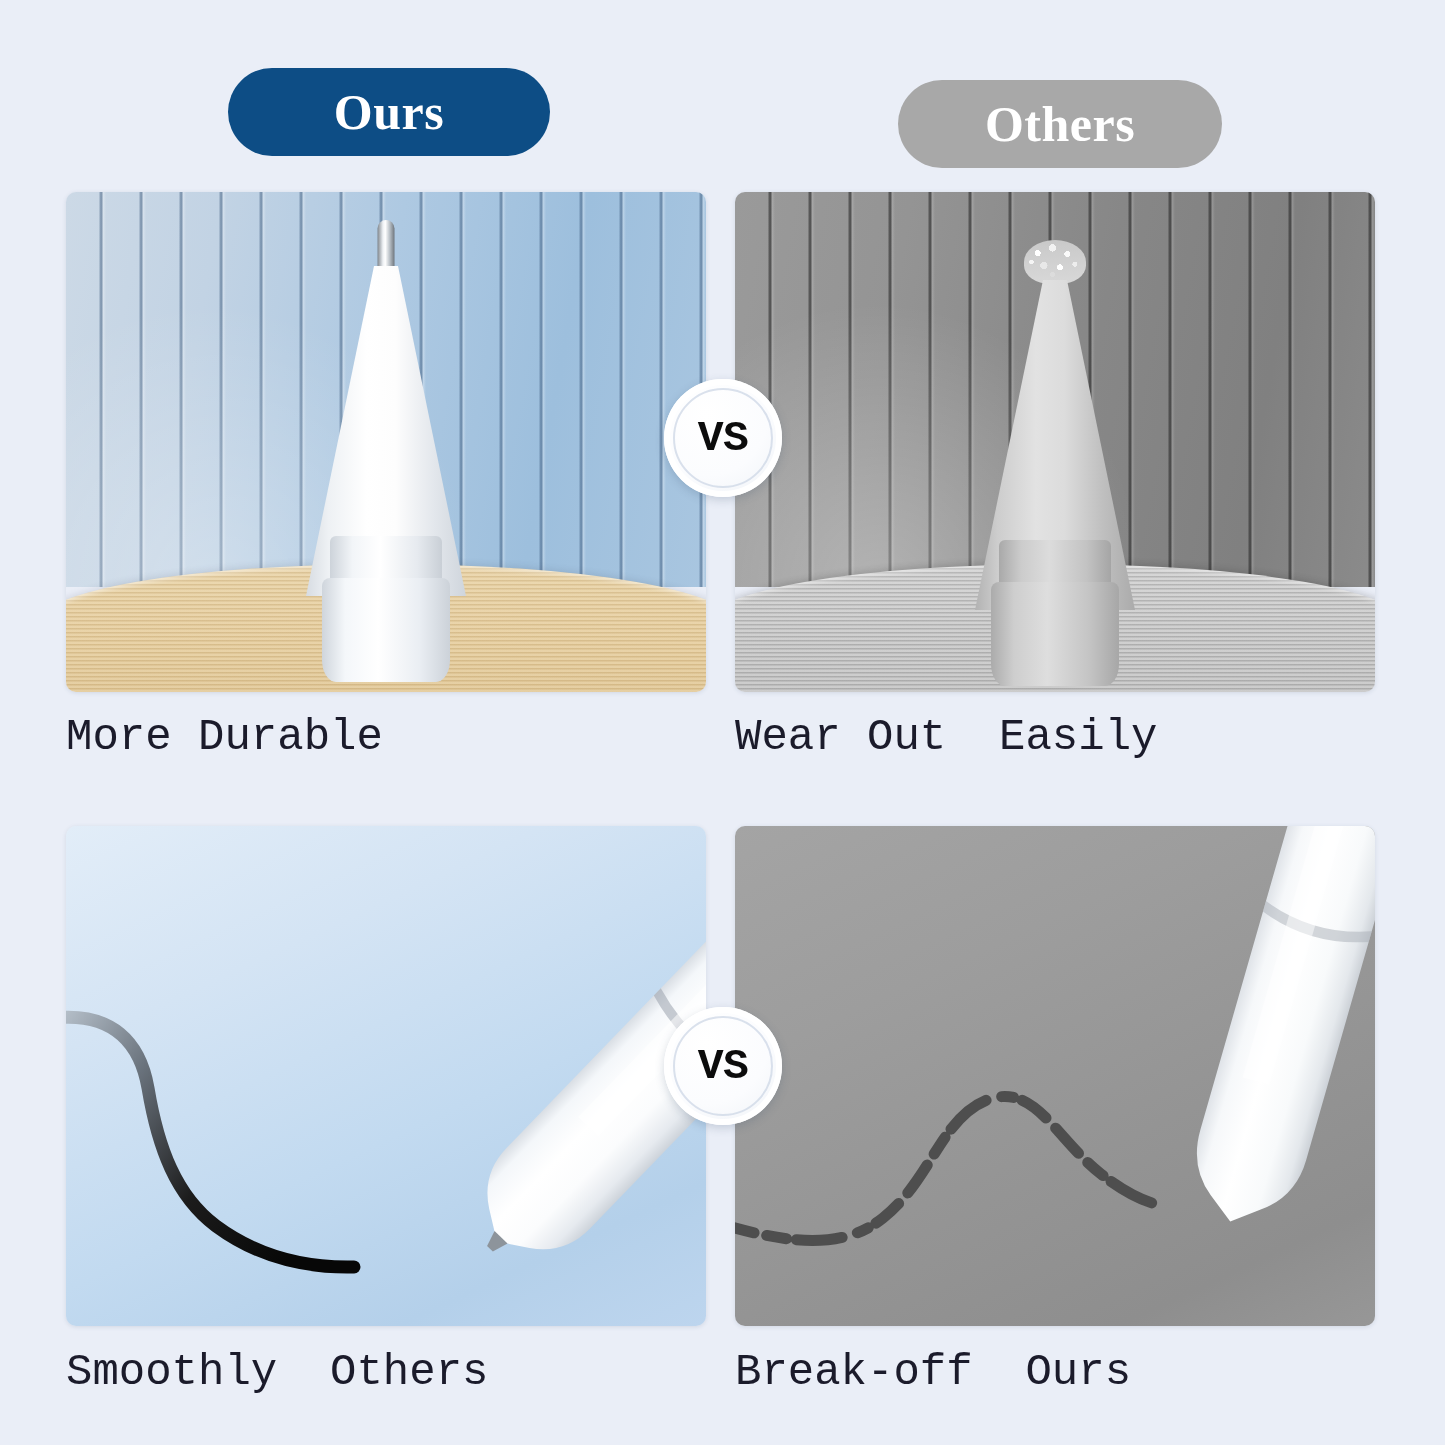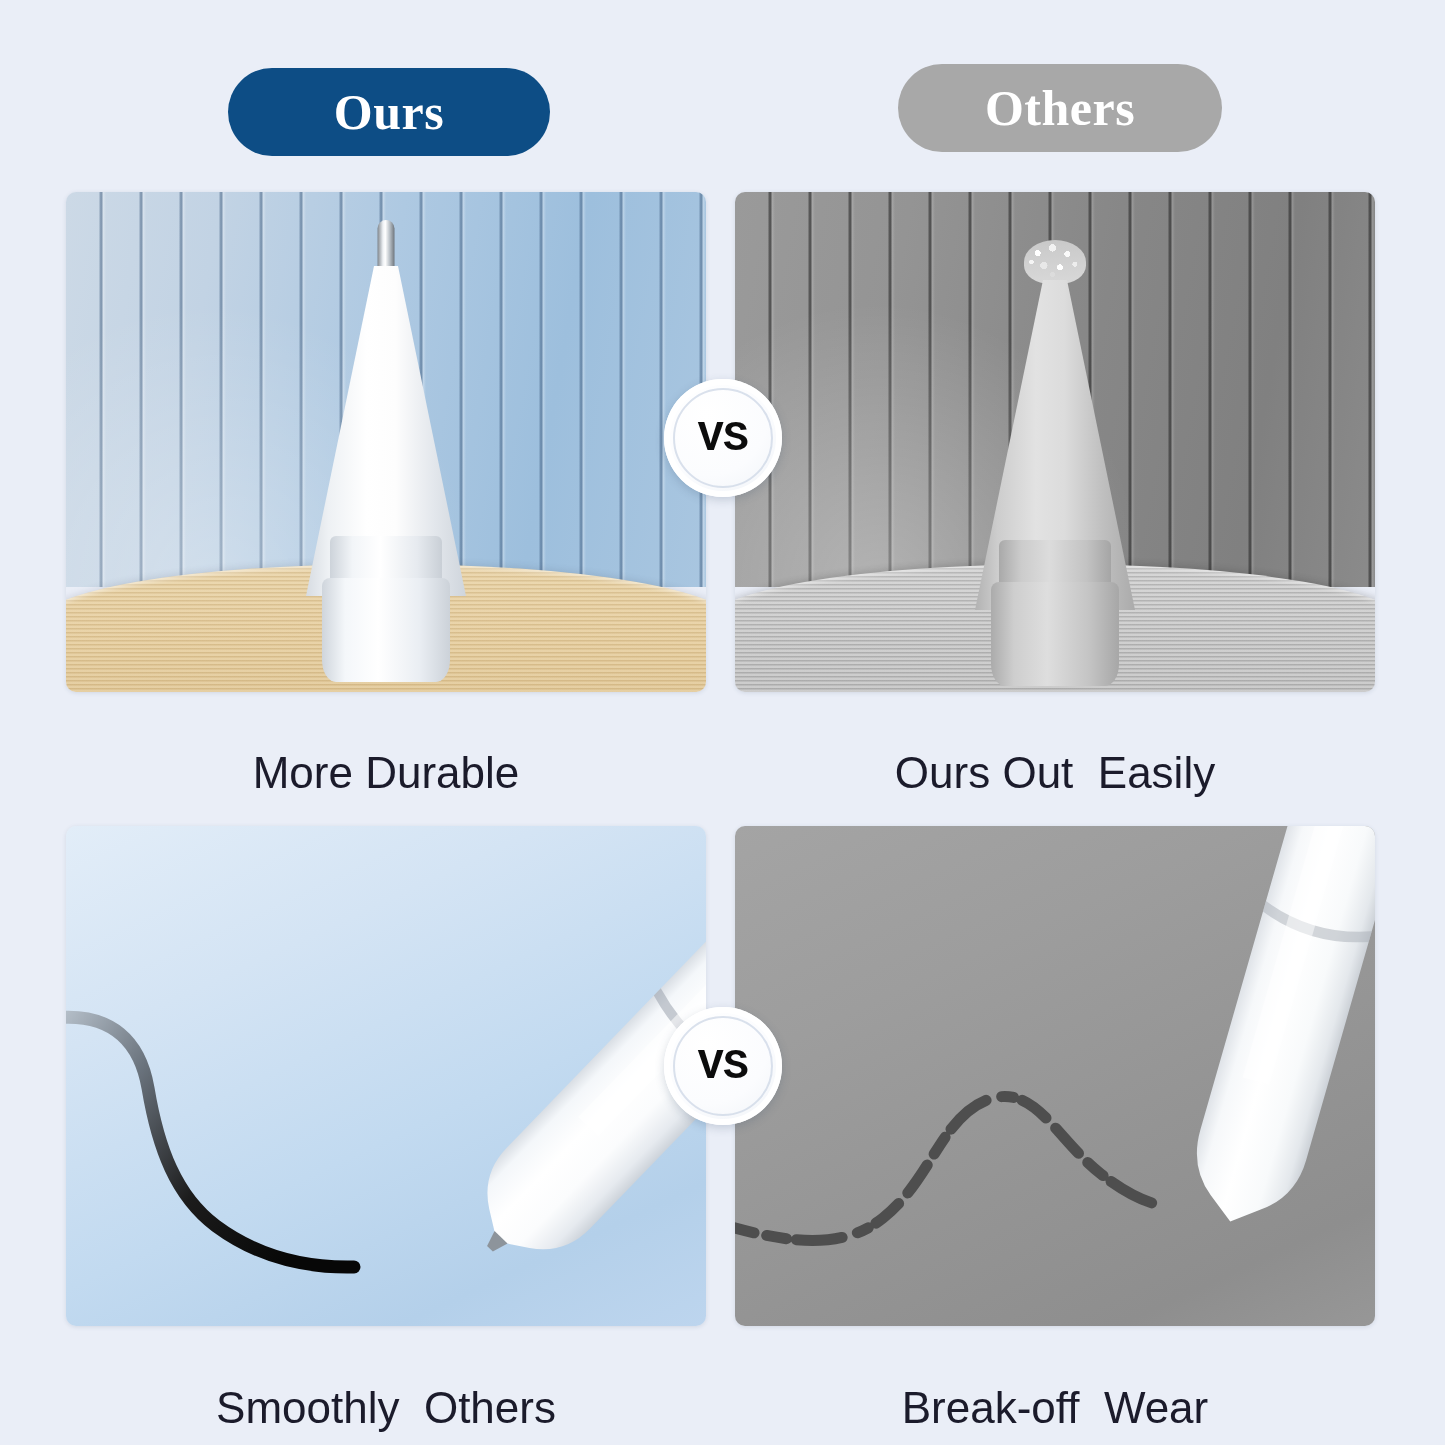--- a/index.html
+++ b/index.html
@@ -24,21 +24,21 @@
     display: flex;
     align-items: center;
     justify-content: center;
     color: #ffffff;
     font-family: "Liberation Serif", serif;
     font-weight: bold;
     font-size: 50px;
     letter-spacing: 0.5px;
   }
   .badge-ours   { left: 228px; top: 68px;  width: 322px; background: #0d4d85; }
-  .badge-others { left: 898px; top: 64px;  width: 324px; background: #a8a8a8; }
+  .badge-others { left: 898px; top: 80px;  width: 324px; background: #a8a8a8; }
 
   
   .panel {
     position: absolute;
     width: 640px; height: 500px;
     border-radius: 10px;
     overflow: hidden;
     box-shadow: 0 1px 4px rgba(80,100,130,0.16);
   }
   .p-tl { left: 66px;  top: 192px; }
@@ -201,26 +201,24 @@
     letter-spacing: -0.5px;
     position: relative; z-index: 2;
   }
   .vs-1 { left: 664px; top: 379px; }
   .vs-2 { left: 664px; top: 1007px; }
 
   
   .caption {
     position: absolute;
     width: 640px;
-    text-align: center;
-    font-family: Liberation Sans, sans-serif;
+    font-family: Liberation Mono, monospace;
     font-size: 44px;
     color: #1b1b2b;
     white-space: pre;
-    margin-top: 36px;
   }
   .cap-tl { left: 66px;  top: 712px; }
   .cap-tr { left: 735px; top: 712px; }
   .cap-bl { left: 66px;  top: 1347px; }
   .cap-br { left: 735px; top: 1347px; }
 </style>
 </head>
 <body>
 
 <div class="badge badge-ours">
@@ -329,15 +327,15 @@
 </div>
 
 <div class="vs vs-1">
   <span>VS</span>
 </div>
 <div class="vs vs-2">
   <span>VS</span>
 </div>
 
 <div class="caption cap-tl">More Durable</div>
-<div class="caption cap-tr">Ours Out  Easily</div>
+<div class="caption cap-tr">Wear Out  Easily</div>
 <div class="caption cap-bl">Smoothly  Others</div>
-<div class="caption cap-br">Break-off  Wear</div>
+<div class="caption cap-br">Break-off  Ours</div>
 
 </body></html>

